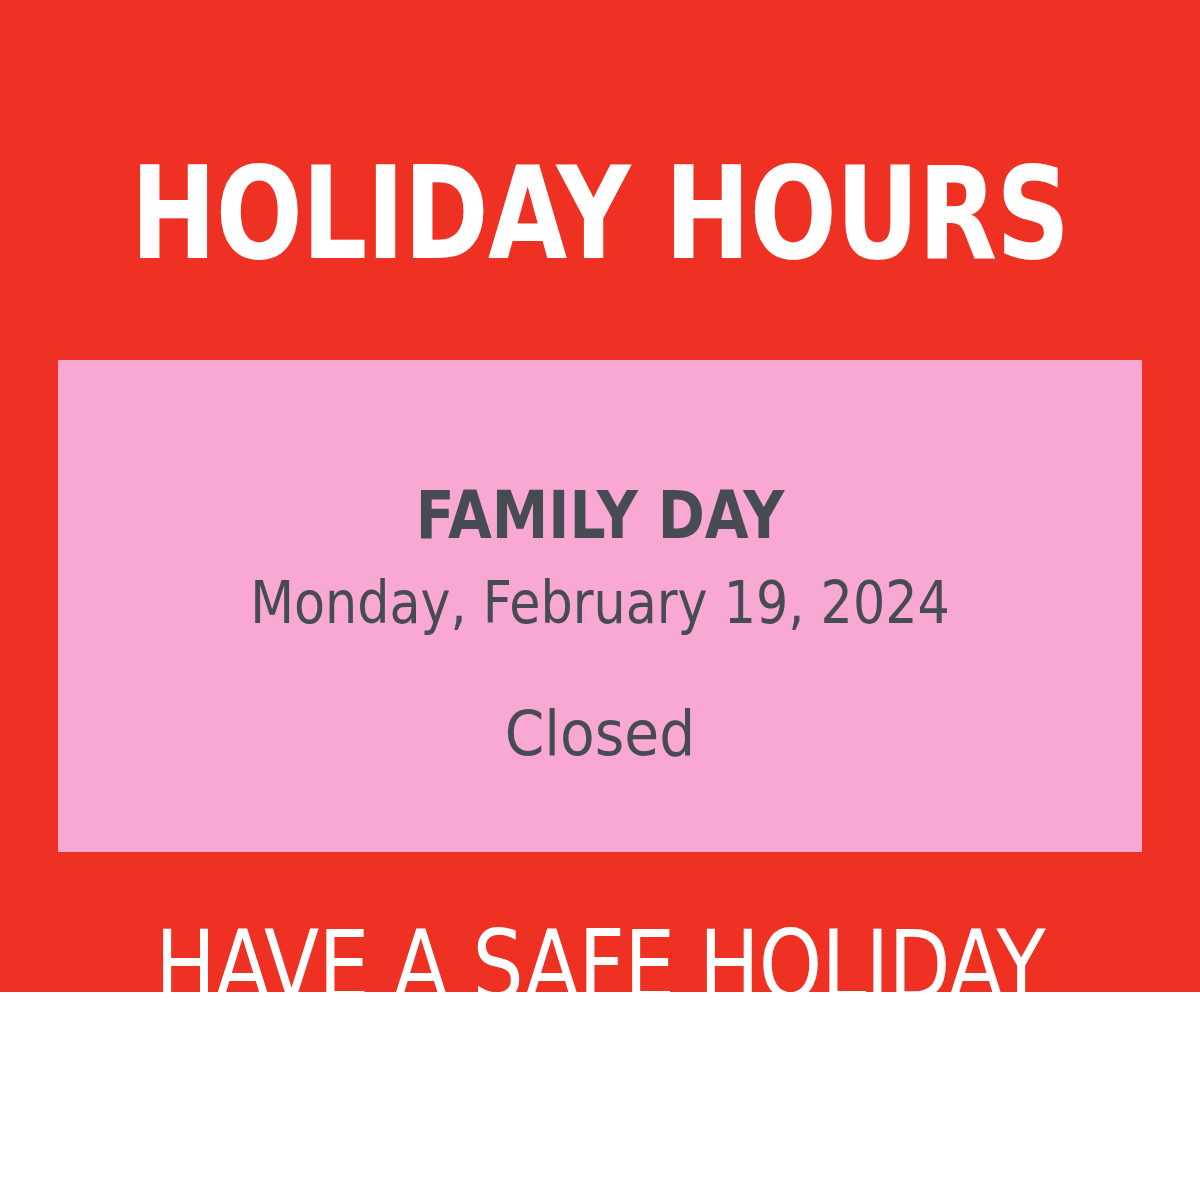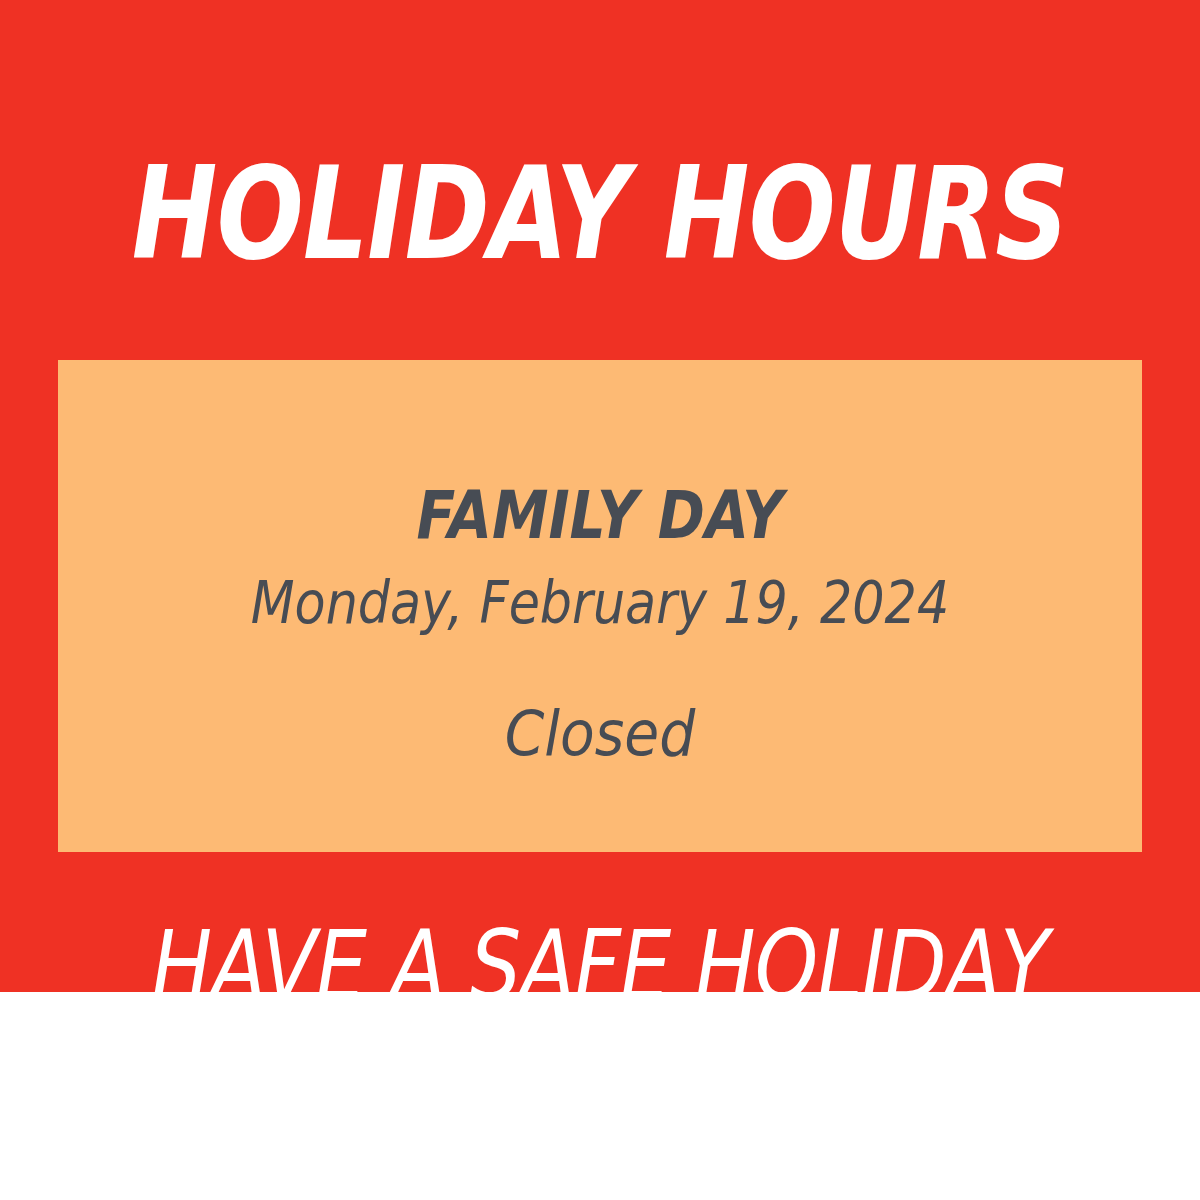--- a/index.html
+++ b/index.html
@@ -17,21 +17,20 @@
 
   .poster {
     position: relative;
     box-sizing: border-box;
     width: 1200px;
     height: 992px;
     background: #ef3124;
     display: flex;
     flex-direction: column;
     align-items: center;
-    font-style: italic;
   }
 
   
   .headline {
     position: absolute;
     top: 150px;
     left: 0;
     width: 1200px;
     text-align: center;
     color: #ffffff;
@@ -46,21 +45,21 @@
     user-select: none;
   }
 
   
   .card {
     position: absolute;
     left: 58px;
     top: 360px;
     width: 1084px;
     height: 492px;
-    background: #fdba74;
+    background: #f9a8d4;
     box-sizing: border-box;
     display: flex;
     flex-direction: column;
     align-items: center;
   }
 
   .card-inner {
     position: absolute;
     left: 0;
     top: 0;

